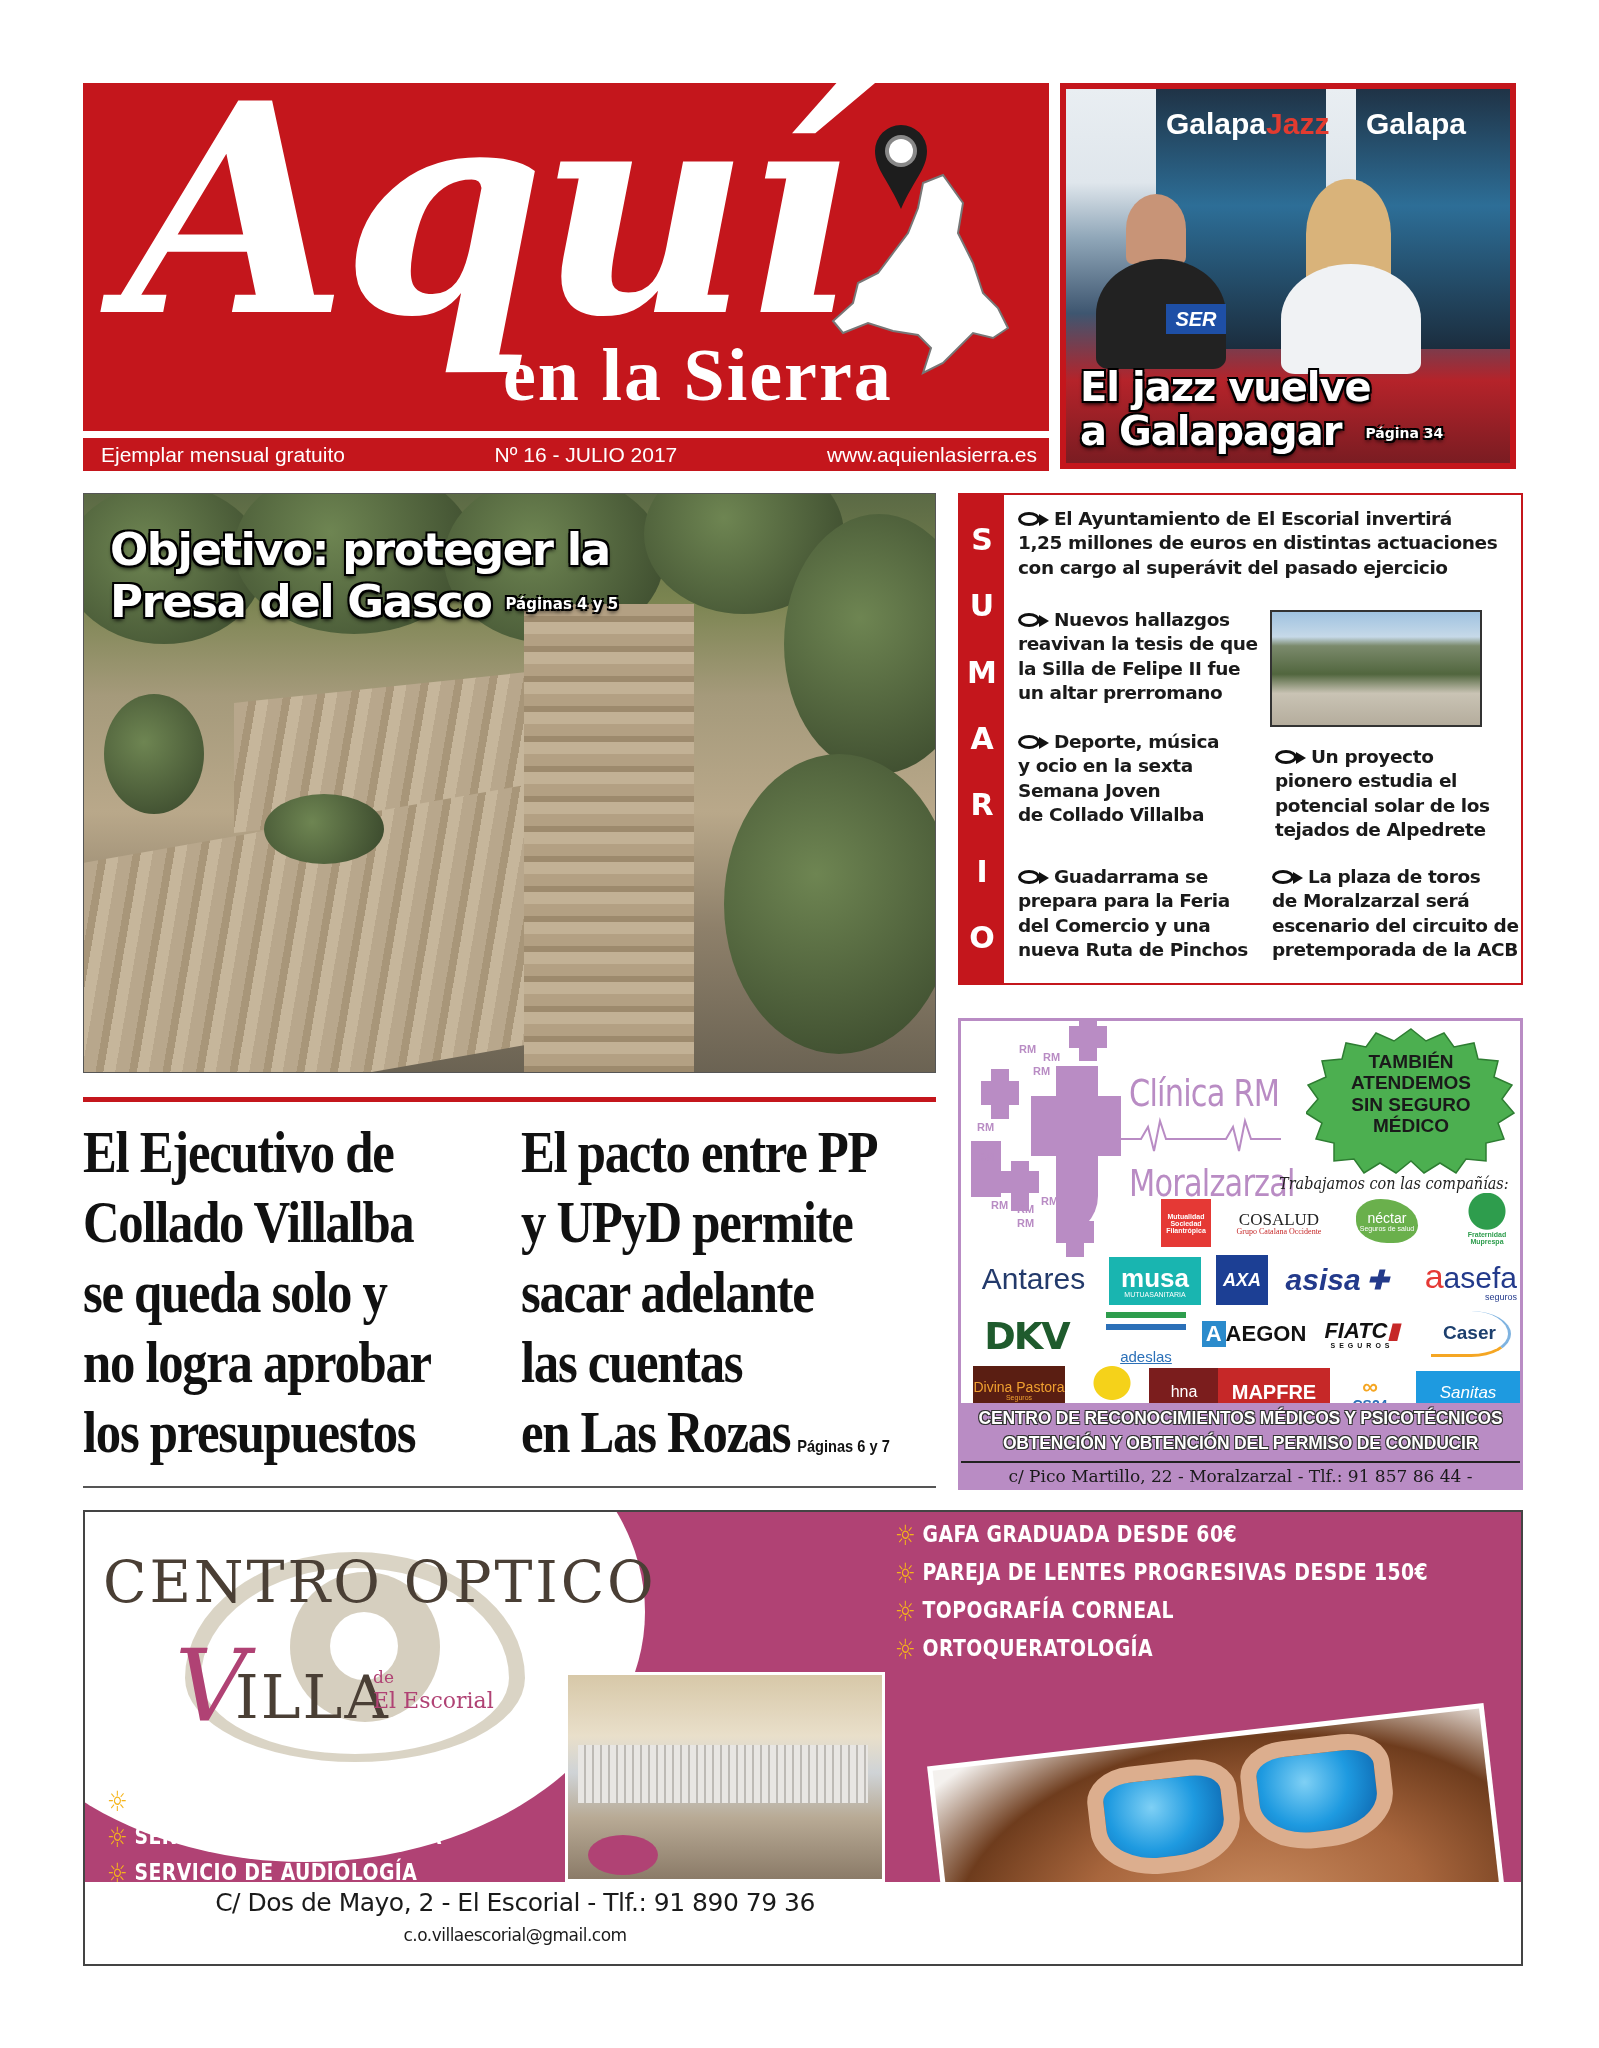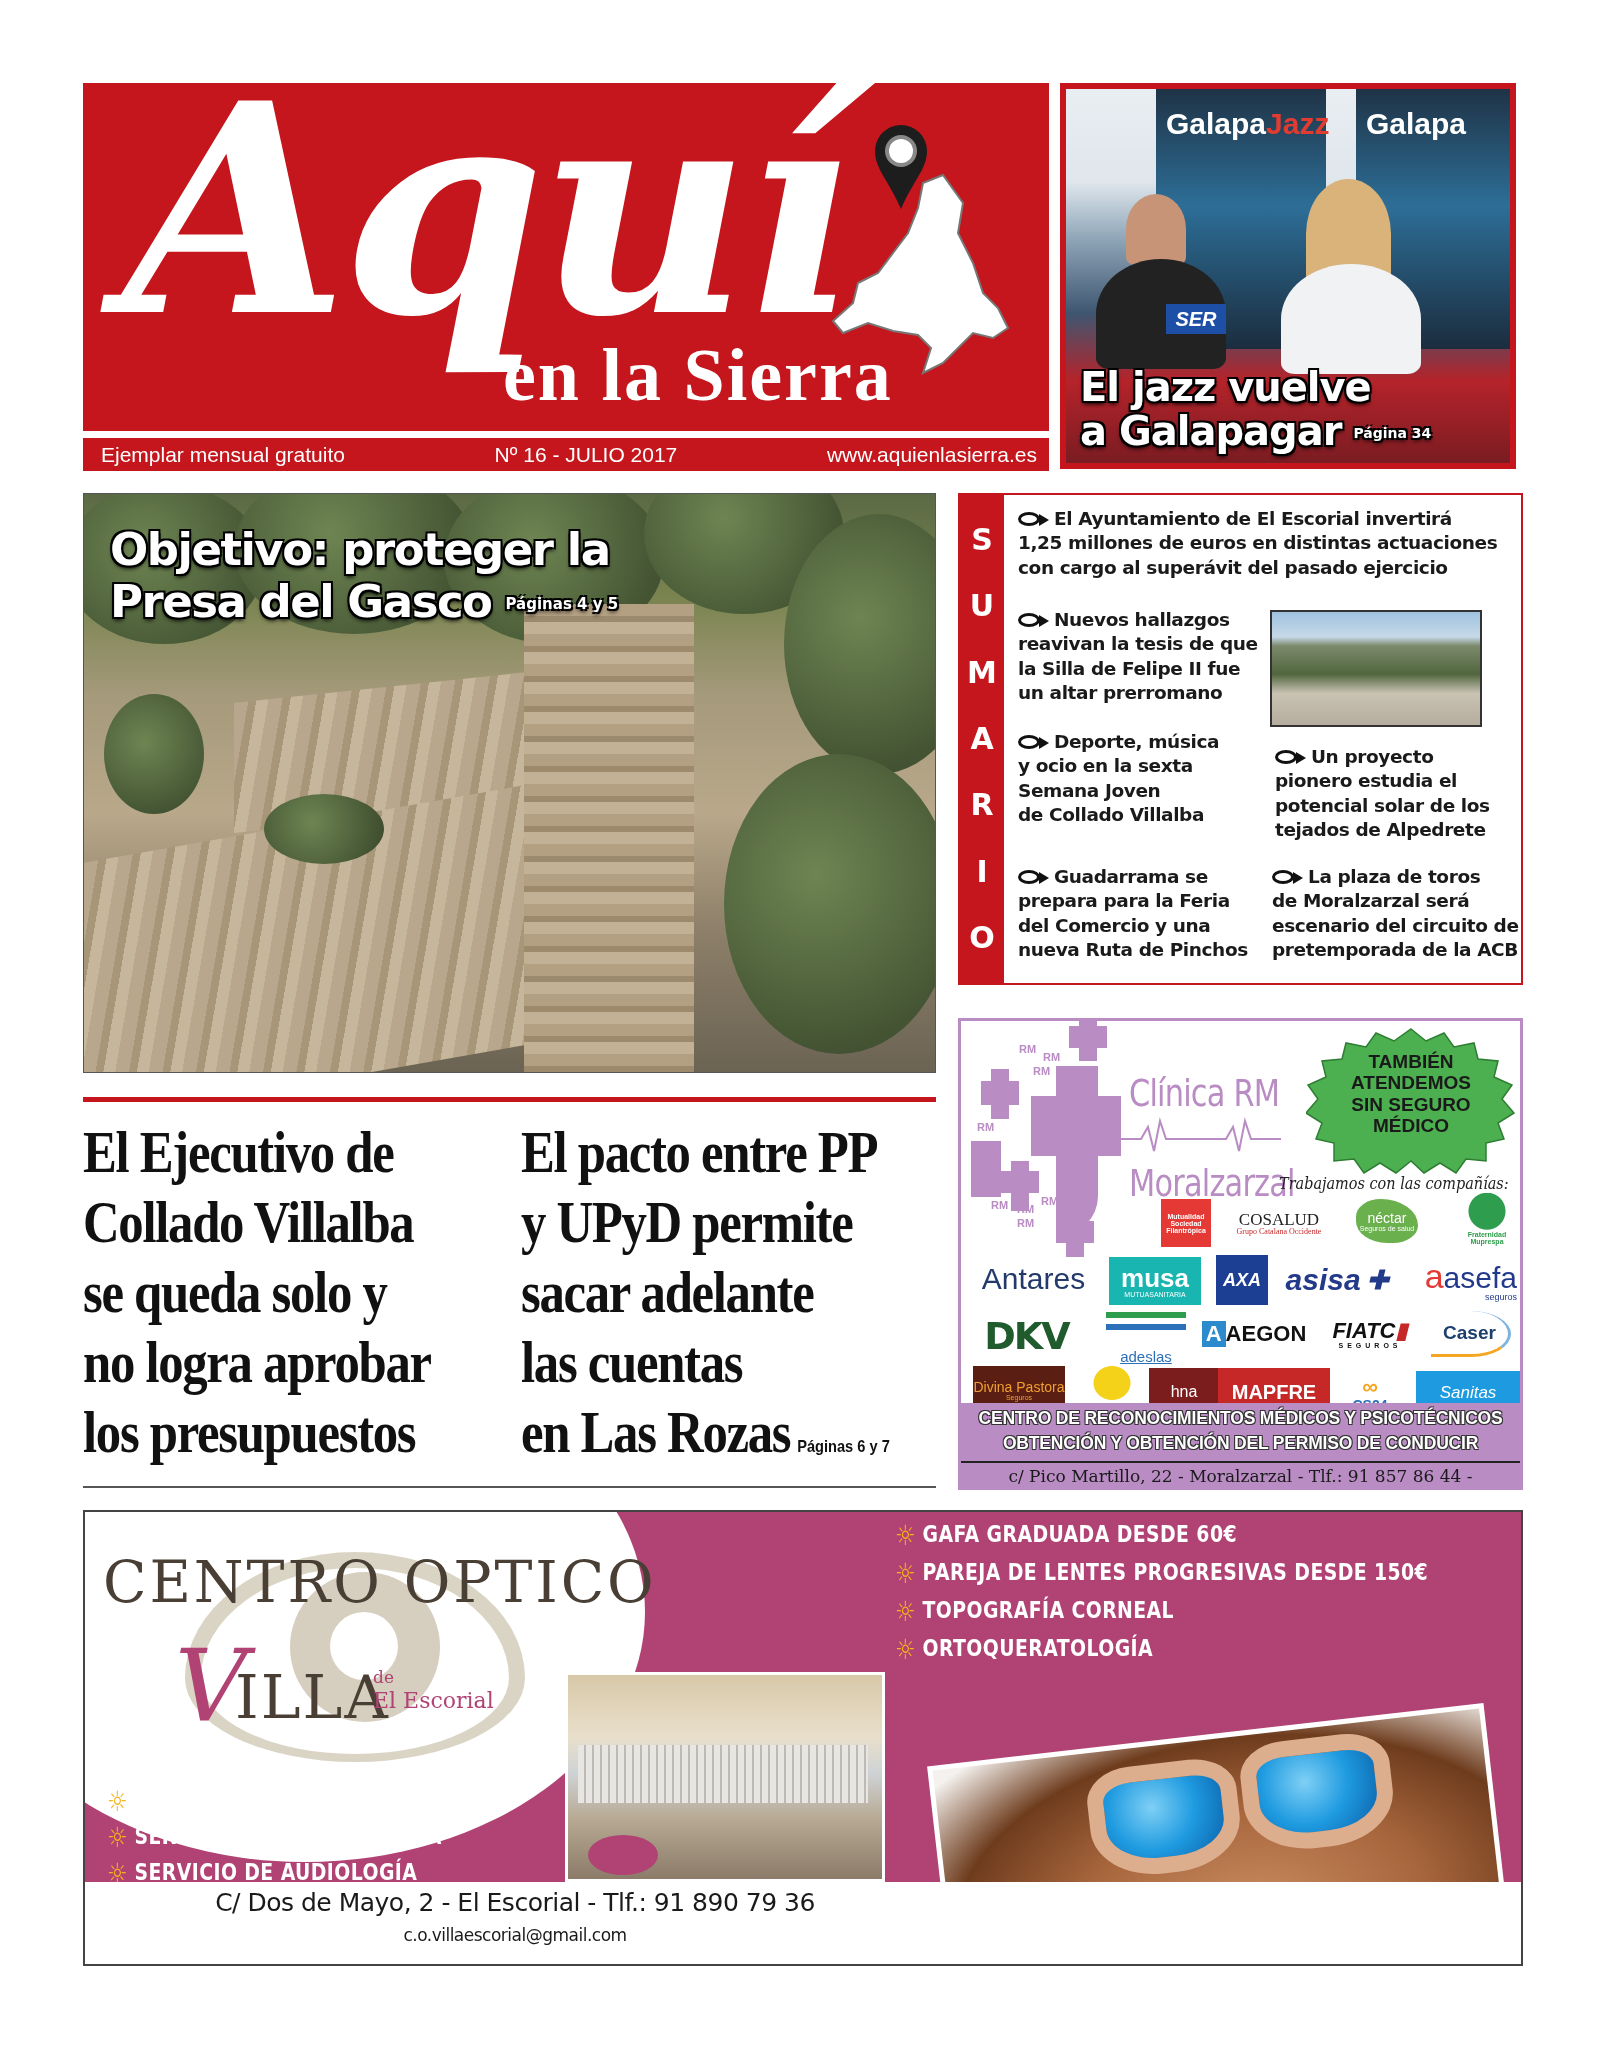--- a/index.html
+++ b/index.html
@@ -20,21 +20,21 @@
   
   #jazz { left: 1060px; top: 83px; width: 456px; height: 386px; border: 6px solid #c4161c; overflow: hidden;
     background: linear-gradient(180deg, #e9eef2 0%, #dfe6ec 25%, #8fa6b8 40%, #3e5670 60%, #b5232a 78%, #7a1c22 100%); }
   #jazz .poster { position: absolute; top: 0; width: 170px; height: 260px; background: linear-gradient(180deg,#1f3346 0%, #2d6e97 45%, #1b2d3e 100%); }
   #jazz .poster span { position: absolute; left: 10px; top: 18px; color: #fff; font-size: 30px; font-weight: bold; }
   #jazz .poster em { color: #e23b30; font-style: normal; }
   #jazz .person { position: absolute; border-radius: 50% 50% 10% 10%; }
   #jazz-title { left: 14px; bottom: 10px; color: #fff; font-size: 40px; font-weight: bold; line-height: 1.1;
     font-family: "DejaVu Sans", sans-serif; letter-spacing: -1px;
     text-shadow: -2px -2px 0 #000, 2px -2px 0 #000, -2px 2px 0 #000, 2px 2px 0 #000, 0 3px 4px #000; }
-  #jazz-page { font-size: 14px; letter-spacing: 0; margin-left: 12px; vertical-align: middle; }
+  #jazz-page { font-size: 14px; letter-spacing: 0; margin-left: 24px; vertical-align: middle; }
 
   
   #dam { left: 83px; top: 493px; width: 853px; height: 580px; overflow: hidden; border: 1px solid #555;
     background: linear-gradient(180deg, #5b6a45 0%, #7a8450 18%, #a59a7b 35%, #b9a88a 55%, #8e806a 75%, #6b6353 100%); }
   .tree { position: absolute; border-radius: 50%; background: radial-gradient(circle at 40% 40%, #6e8552, #37452a); }
   .wall { position: absolute; background: repeating-linear-gradient(100deg, #b8a78c 0 14px, #a89679 14px 22px, #c6b69b 22px 34px); }
   #dam-title { left: 26px; top: 30px; color: #fff; font-family: "DejaVu Sans", sans-serif; font-weight: bold;
     font-size: 45px; line-height: 1.15; letter-spacing: -1.5px;
     text-shadow: -2px -2px 0 #000, 2px -2px 0 #000, -2px 2px 0 #000, 2px 2px 0 #000, 0 3px 4px #000; }
   #dam-page { font-size: 15px; letter-spacing: 0; margin-left: 14px; vertical-align: middle; }
@@ -295,21 +295,21 @@
     <span><span style="font-size:34px;">a</span><span style="color:#233a8b;">asefa</span></span>
       <span style="font-size:9px;color:#233a8b;">seguros</span>
   </div>
 
   <div class="logo" style="left:8px;top:295px;width:115px;height:40px;color:#1f5b2d;font-size:38px;font-family:'DejaVu Sans',sans-serif;letter-spacing:-2px;">DKV</div>
   <div class="logo" style="left:145px;top:285px;width:80px;height:58px;color:#2b70b8;font-size:15px;font-weight:normal;align-items:flex-end;background:linear-gradient(180deg,transparent 0 6px,#2e9d4d 6px 12px,transparent 12px 18px,#2b70b8 18px 24px,transparent 24px);text-decoration:underline;">adeslas</div>
   <div class="logo" style="left:245px;top:292px;width:96px;height:42px;color:#111;font-size:22px;">
     <span style="background:#2b8bcc;color:#fff;padding:2px 4px;">A</span>
       <span>AEGON</span>
   </div>
-  <div class="logo" style="left:360px;top:292px;width:98px;height:42px;flex-direction:column;color:#111;font-size:22px;font-style:italic;">
+  <div class="logo" style="left:352px;top:292px;width:98px;height:42px;flex-direction:column;color:#111;font-size:22px;font-style:italic;">
     <span><span>FIATC</span><span style="color:#c62828;">▮</span></span>
       <span style="font-size:7px;letter-spacing:4px;font-style:normal;">SEGUROS</span>
   </div>
   <div class="logo" style="left:470px;top:290px;width:80px;height:46px;color:#1c3f6e;font-size:19px;border-right:3px solid #7fb3e0;border-radius:0 50% 50% 0;border-bottom:3px solid #f5a623;">Caser</div>
 
   <div class="logo" style="left:12px;top:345px;width:92px;height:48px;flex-direction:column;background:#5a1e12;color:#f0a030;font-size:14px;font-weight:normal;">
     <span>Divina Pastora</span>
       <span style="font-size:7px;">Seguros</span>
   </div>
   <div class="logo" style="left:115px;top:340px;width:60px;height:55px;color:#555;font-size:5px;font-weight:normal;align-items:flex-end;background:radial-gradient(ellipse at 60% 40%, #f5d21a 0 18px, transparent 19px);">Unión Médica La Fuencisla</div>

